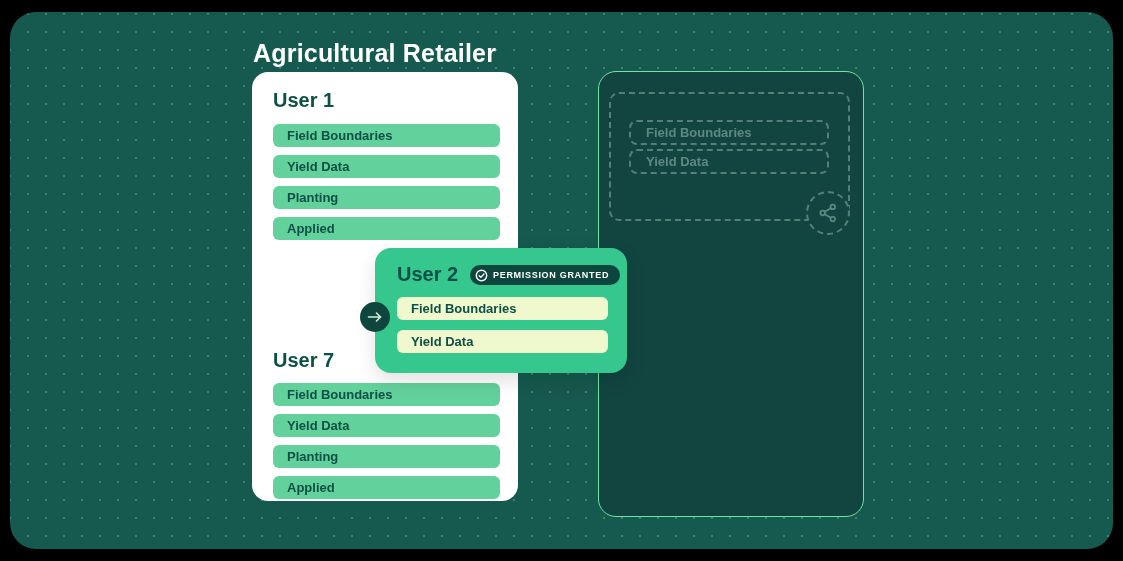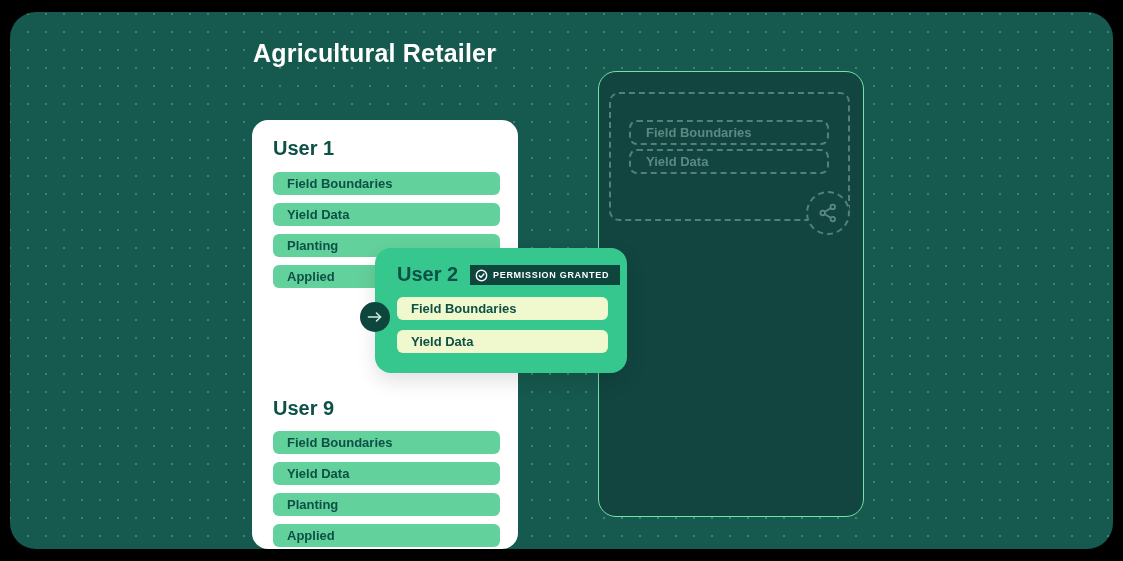--- a/index.html
+++ b/index.html
@@ -13,21 +13,21 @@
   }
   .section-title{
     position:absolute;color:#ffffff;font-size:25px;font-weight:700;letter-spacing:0.2px;white-space:nowrap;
   }
   .title-left{left:243px;top:27px;}
   .title-right{left:598px;top:27px;}
 
   
   .white-card{
     position:absolute;left:242px;top:60px;width:266px;height:429px;
-    background:#ffffff;border-radius:16px;z-index:2;margin-top:48px;
+    background:#ffffff;border-radius:16px;z-index:2;
   }
   .user-heading{
     position:absolute;left:21px;color:#0d5045;font-size:20px;font-weight:700;white-space:nowrap;
   }
   .heading-u1{top:17px;}
   .heading-u3{top:277px;}
   .card-pill{
     position:absolute;left:21px;width:227px;height:23px;border-radius:6px;
     background:#63d19c;color:#0d5045;font-size:13px;font-weight:700;
     line-height:23px;padding-left:14px;box-sizing:border-box;white-space:nowrap;
@@ -60,21 +60,21 @@
   
   .perm-card{
     position:absolute;left:365px;top:236px;width:252px;height:125px;
     background:#35c78e;border-radius:16px;z-index:3;
     box-shadow:0 8px 20px rgba(0,0,0,0.12);
   }
   .perm-heading{
     position:absolute;left:22px;top:15px;color:#0d5045;font-size:20px;font-weight:700;white-space:nowrap;
   }
   .badge{
-    position:absolute;left:95px;top:17px;height:20px;border-radius:0;
+    position:absolute;left:95px;top:17px;height:20px;border-radius:10px;
     background:#0e463e;color:#ffffff;display:flex;align-items:center;gap:5px;
     padding:0 11px 0 5px;font-size:9px;font-weight:700;letter-spacing:0.7px;white-space:nowrap;
   }
   .pale-pill{
     position:absolute;left:22px;width:211px;height:23px;border-radius:6px;
     background:#f0f9cd;color:#0d5045;font-size:13px;font-weight:700;
     line-height:23px;padding-left:14px;box-sizing:border-box;white-space:nowrap;
   }
   .pp0{top:49px}.pp1{top:82px}
   .arrow-circle{
@@ -90,21 +90,21 @@
 
     <div class="section-title title-left">Agricultural Retailer</div>
 
     <div class="white-card">
       <div class="user-heading heading-u1">User 1</div>
       <div class="card-pill u1-0">Field Boundaries</div>
       <div class="card-pill u1-1">Yield Data</div>
       <div class="card-pill u1-2">Planting</div>
       <div class="card-pill u1-3">Applied</div>
 
-      <div class="user-heading heading-u3">User 9</div>
+      <div class="user-heading heading-u3">User 7</div>
       <div class="card-pill u3-0">Field Boundaries</div>
       <div class="card-pill u3-1">Yield Data</div>
       <div class="card-pill u3-2">Planting</div>
       <div class="card-pill u3-3">Applied</div>
     </div>
 
     <div class="panel">
       <div class="dashed-box">
         <div class="dashed-pill dp0">Field Boundaries</div>
         <div class="dashed-pill dp1">Yield Data</div>

